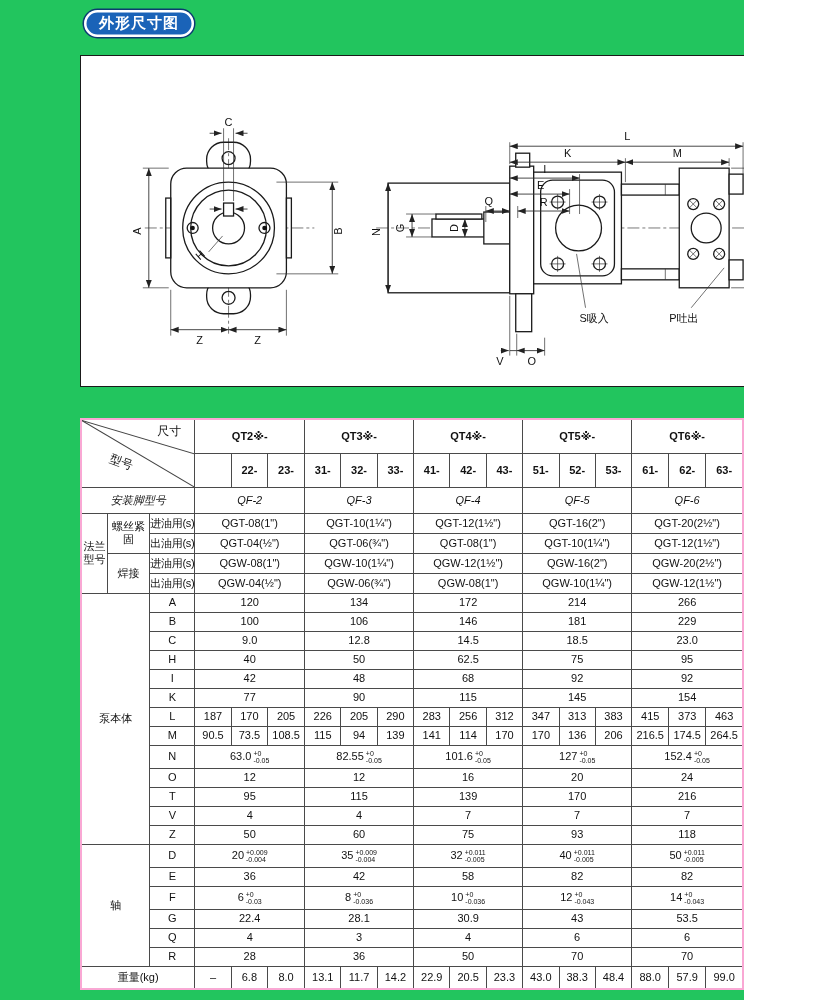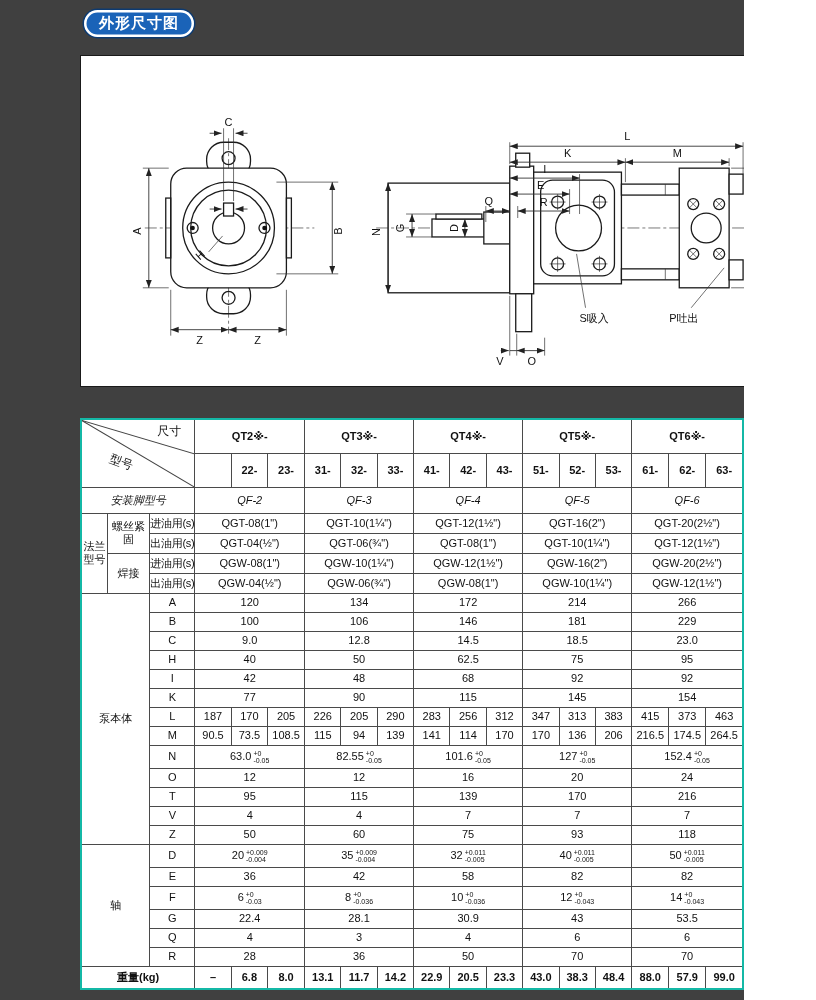--- a/index.html
+++ b/index.html
@@ -1,34 +1,34 @@
 <!DOCTYPE html>
 <html><head>
 <meta charset="utf-8">
 <style>
   html,body{margin:0;padding:0;background:#ffffff;}
-  .page{position:relative;width:744px;height:1000px;background:#404040;overflow:hidden;
+  .page{position:relative;width:744px;height:1000px;background:#22c55e;overflow:hidden;
         font-family:"Liberation Sans","DejaVu Sans",sans-serif;color:#111;}
   
   .badge{position:absolute;left:84px;top:10px;background:#1a63b8;color:#fff;
          font-size:15px;font-weight:bold;letter-spacing:1px;padding:4px 15px;border-radius:15px;
          box-shadow:inset 0 0 0 2.5px #fff,0 0 0 1.5px #0d3a70;}
   
   .diagram-box{position:absolute;left:80px;top:55px;width:688px;height:330px;border:1.5px solid #1a1a1a;background:#fff;}
   .diagram-box svg{display:block;}
   .ln{fill:none;stroke:#1a1a1a;stroke-width:1.3;}
   .lnw{fill:#fff;stroke:#1a1a1a;stroke-width:1.3;}
   .cl{stroke:#555;stroke-width:.8;stroke-dasharray:12 3 3 3;fill:none;}
   .dm{stroke:#333;stroke-width:.9;fill:none;}
   .xt{stroke:#333;stroke-width:.7;fill:none;}
   .diagram-box text{font-family:"Liberation Sans","DejaVu Sans",sans-serif;font-size:11px;fill:#111;}
   .tsm{font-size:9px;}
   
   table.spec{position:absolute;left:80px;top:418px;border-collapse:collapse;table-layout:fixed;
-             border:2px solid #14b8a6;}
+             border:2px solid #f9a8d4;}
   table.spec td{border:1px solid #4a4a4a;text-align:center;vertical-align:middle;
                 font-size:11px;padding:0;line-height:1.15;overflow:hidden;color:#111;background:#fff;}
   td.tint{background:#dfe9f2;}
   td.hdr{font-size:12px;font-weight:bold;}
   td.mdl{font-size:11px;font-weight:bold;}
   td.lbl{font-size:12px;}
   td.vlabel{font-size:12px;padding:0 7px;line-height:1.35;margin-top:24px;}
   td.method{font-size:11px;padding:0 10px;}
   td.use{font-size:7.5px;letter-spacing:-.3px;white-space:nowrap;}
   td.seclbl{font-size:12px;}
@@ -504,21 +504,21 @@
           <td class="val" colspan="3">6</td>
         </tr>
         <tr style="height: 19px;">
           <td class="tint dim">R</td>
           <td class="val" colspan="3">28</td>
           <td class="val" colspan="3">36</td>
           <td class="val" colspan="3">50</td>
           <td class="val" colspan="3">70</td>
           <td class="val" colspan="3">70</td>
         </tr>
-        <tr style="height: 23px; font-weight: bold;">
+        <tr style="height: 23px;">
           <td class="tint lbl" colspan="3">重量(kg)</td>
           <td class="val">–</td>
           <td class="val">6.8</td>
           <td class="val">8.0</td>
           <td class="val">13.1</td>
           <td class="val">11.7</td>
           <td class="val">14.2</td>
           <td class="val">22.9</td>
           <td class="val">20.5</td>
           <td class="val">23.3</td>

